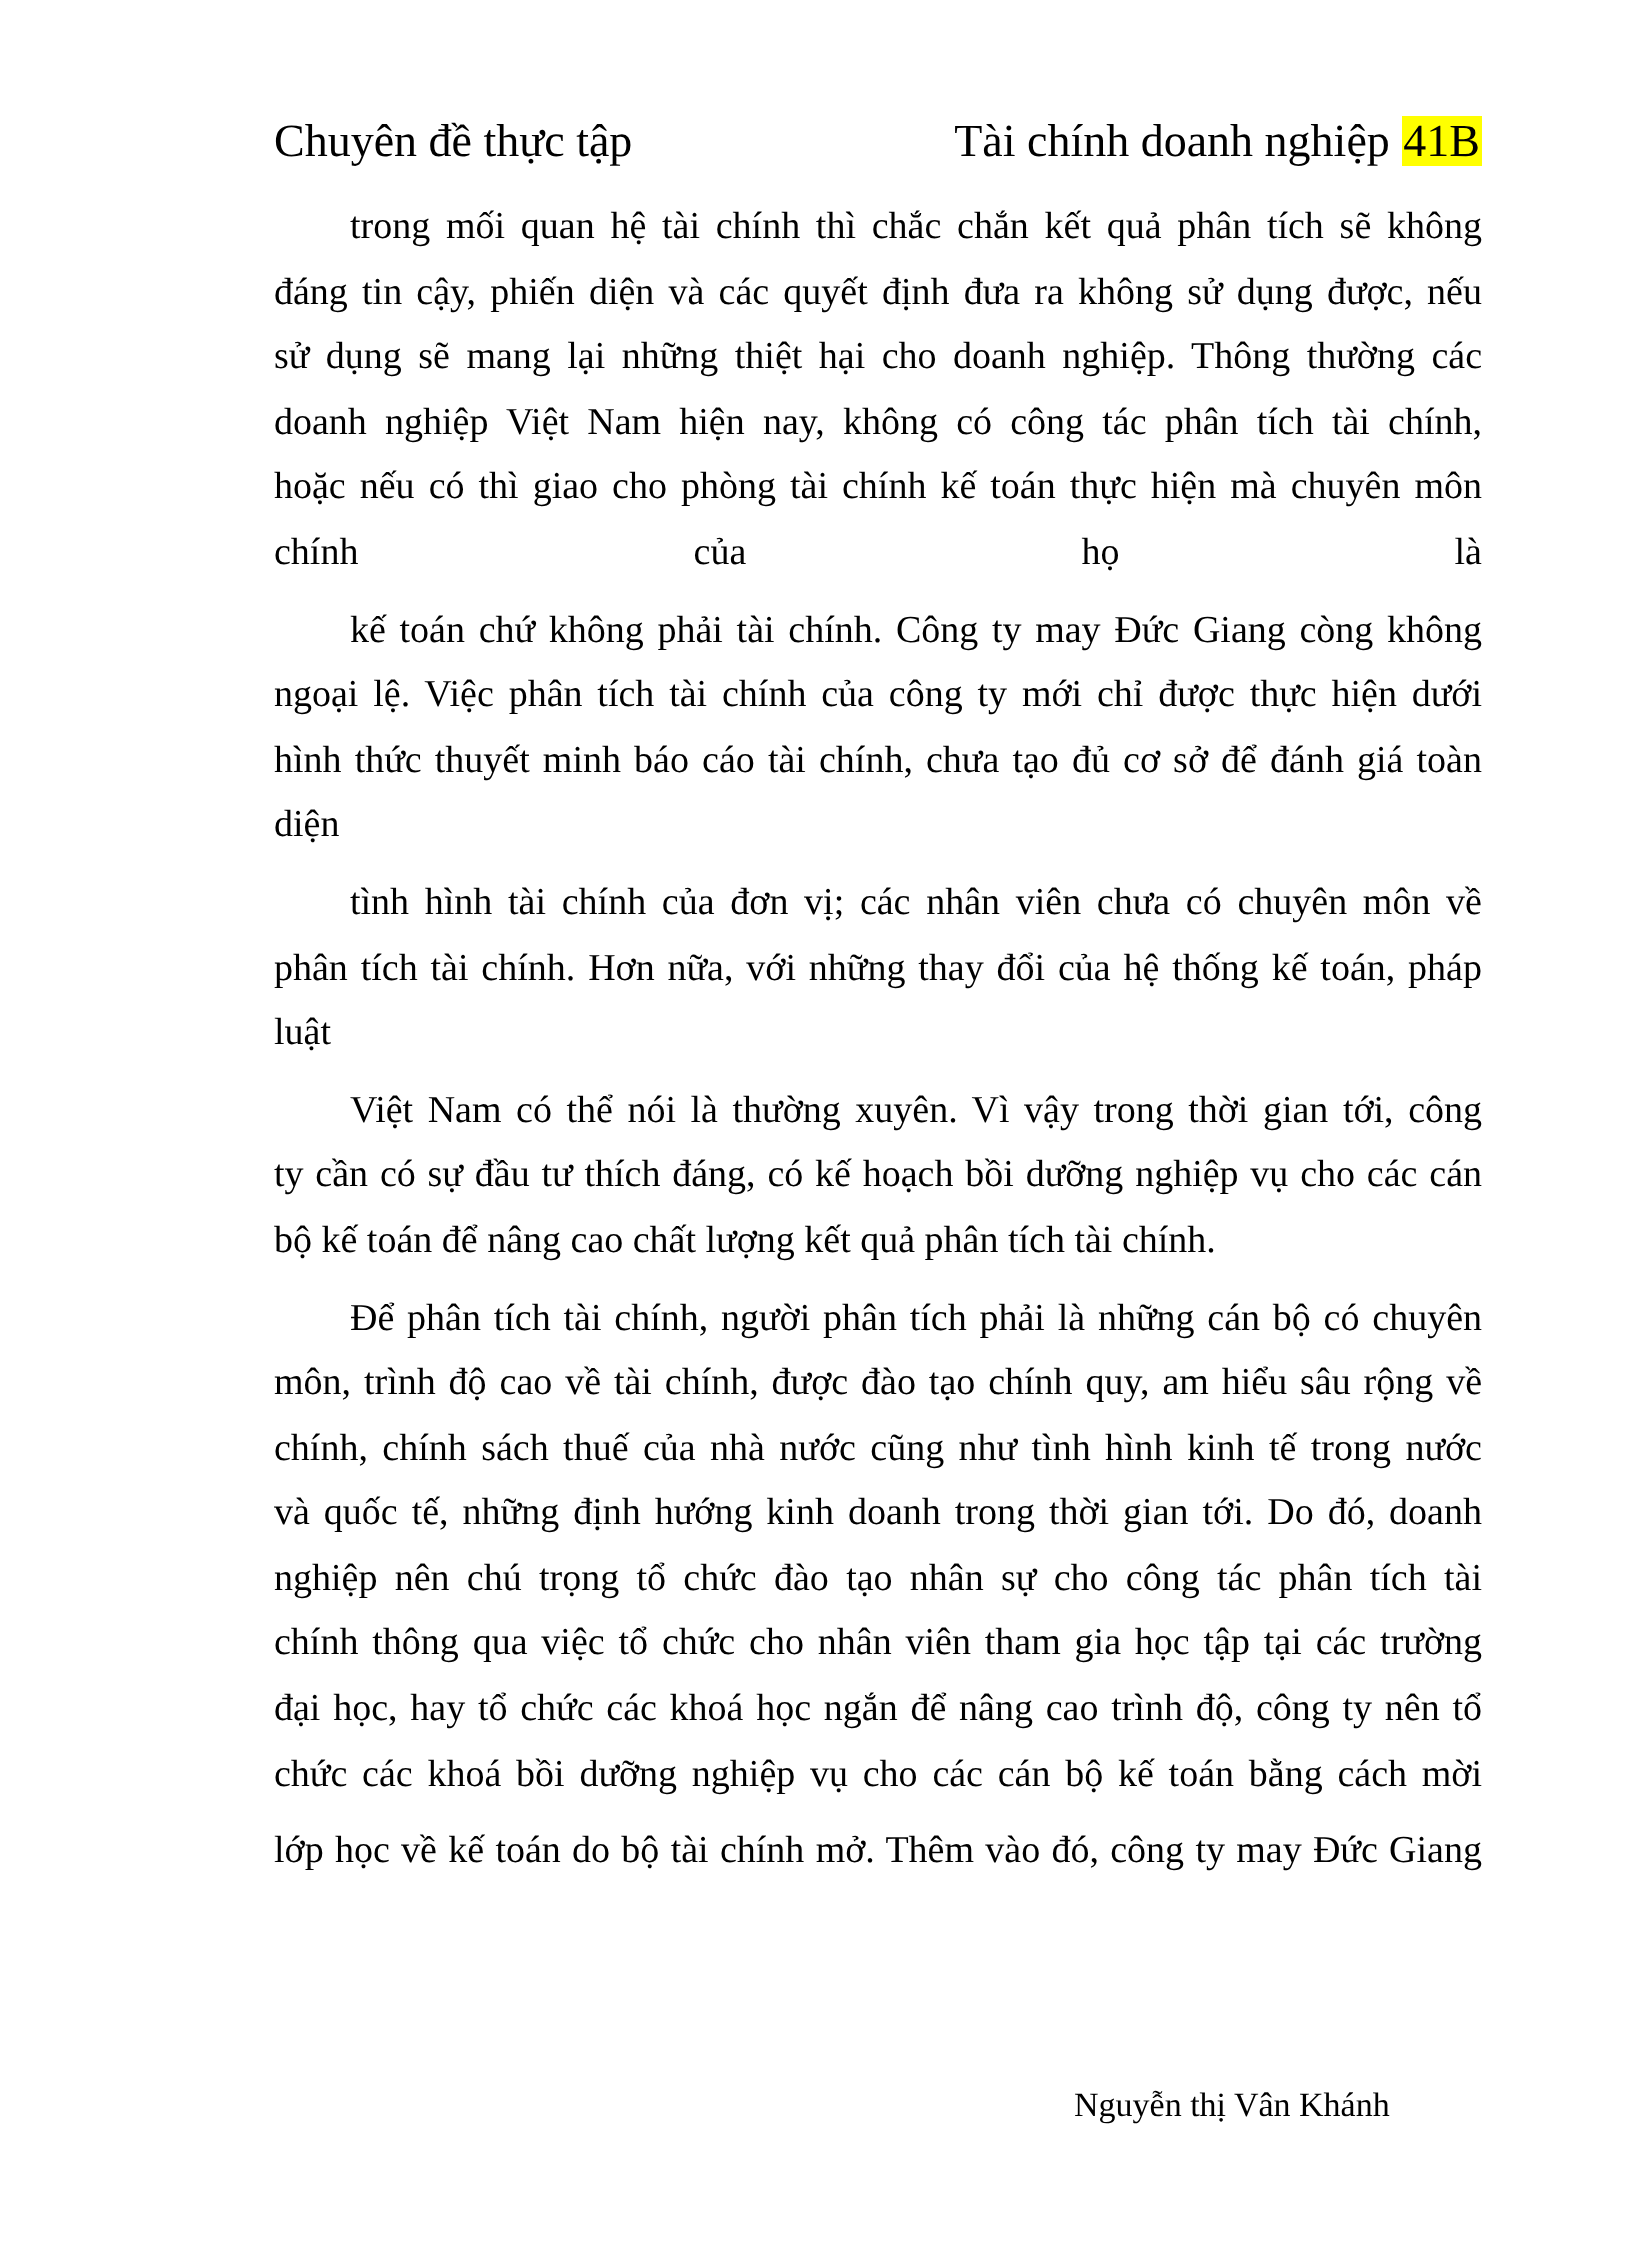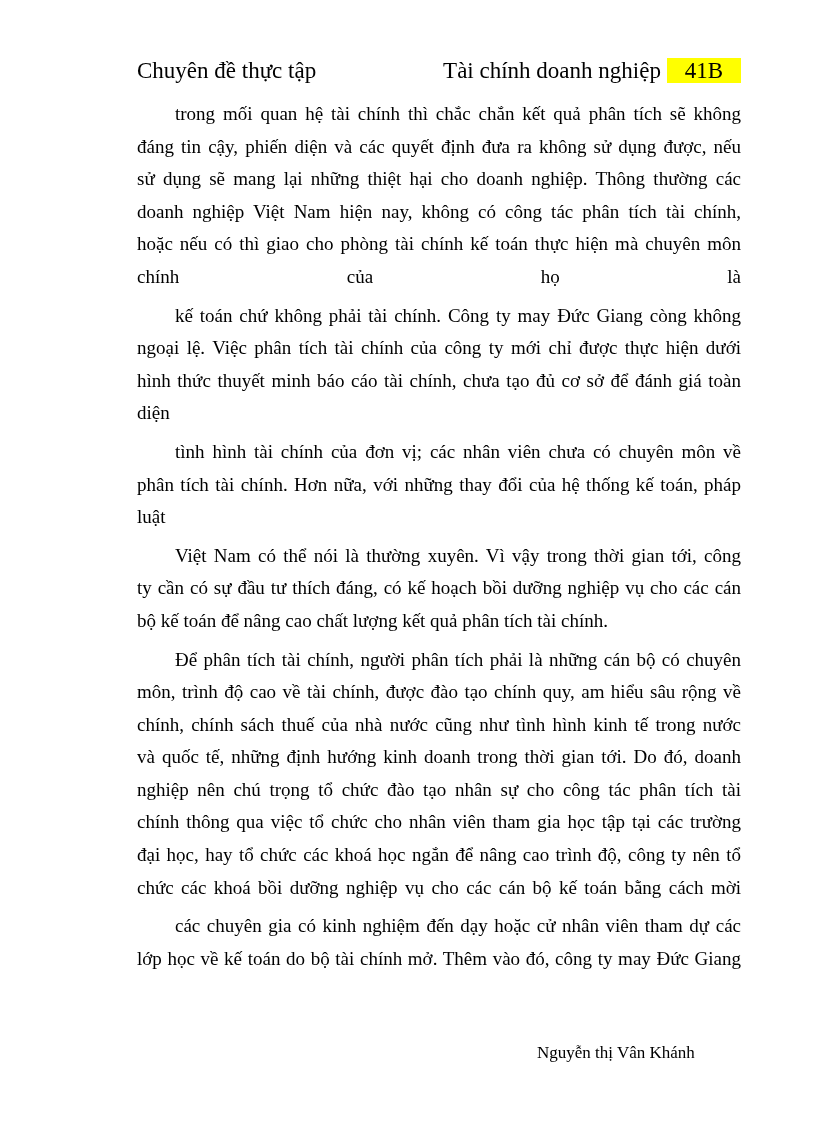--- a/index.html
+++ b/index.html
@@ -36,21 +36,21 @@
       top: 0;
     }
     .header-right {
       position: absolute;
       right: 0;
       top: 0;
       white-space: nowrap;
     }
     .highlight {
       background: #ffff00;
-      padding: 0 18px;
+      padding: 0 1px;
     }
     .body {
       position: absolute;
       left: 137px;
       top: 98px;
       width: 604px;
       font-size: 19px;
     }
     .line {
       height: 32.6px;
@@ -123,20 +123,19 @@
       <div class="line">chính, chính sách thuế của nhà nước cũng như tình hình kinh tế trong nước</div>
       <div class="line">và quốc tế, những định hướng kinh doanh trong thời gian tới. Do đó, doanh</div>
       <div class="line">nghiệp nên chú trọng tổ chức đào tạo nhân sự cho công tác phân tích tài</div>
       <div class="line">chính thông qua việc tổ chức cho nhân viên tham gia học tập tại các trường</div>
       <div class="line">đại học, hay tổ chức các khoá học ngắn để nâng cao trình độ, công ty nên tổ</div>
       <div class="line">chức các khoá bồi dưỡng nghiệp vụ cho các cán bộ kế toán bằng cách mời</div>
     </div>
     <div class="gap-small"></div>
 
     <div>
-      <div class="line indent">các chuyên gia có kinh nghiệm đến dạy hoặc cử nhân viên tham dự các</div>
       <div class="line">lớp học về kế toán do bộ tài chính mở. Thêm vào đó, công ty may Đức Giang</div>
     </div>
   </div>
 
   <div class="footer">Nguyễn thị Vân Khánh</div>
 
 </div>
 
 </body></html>

